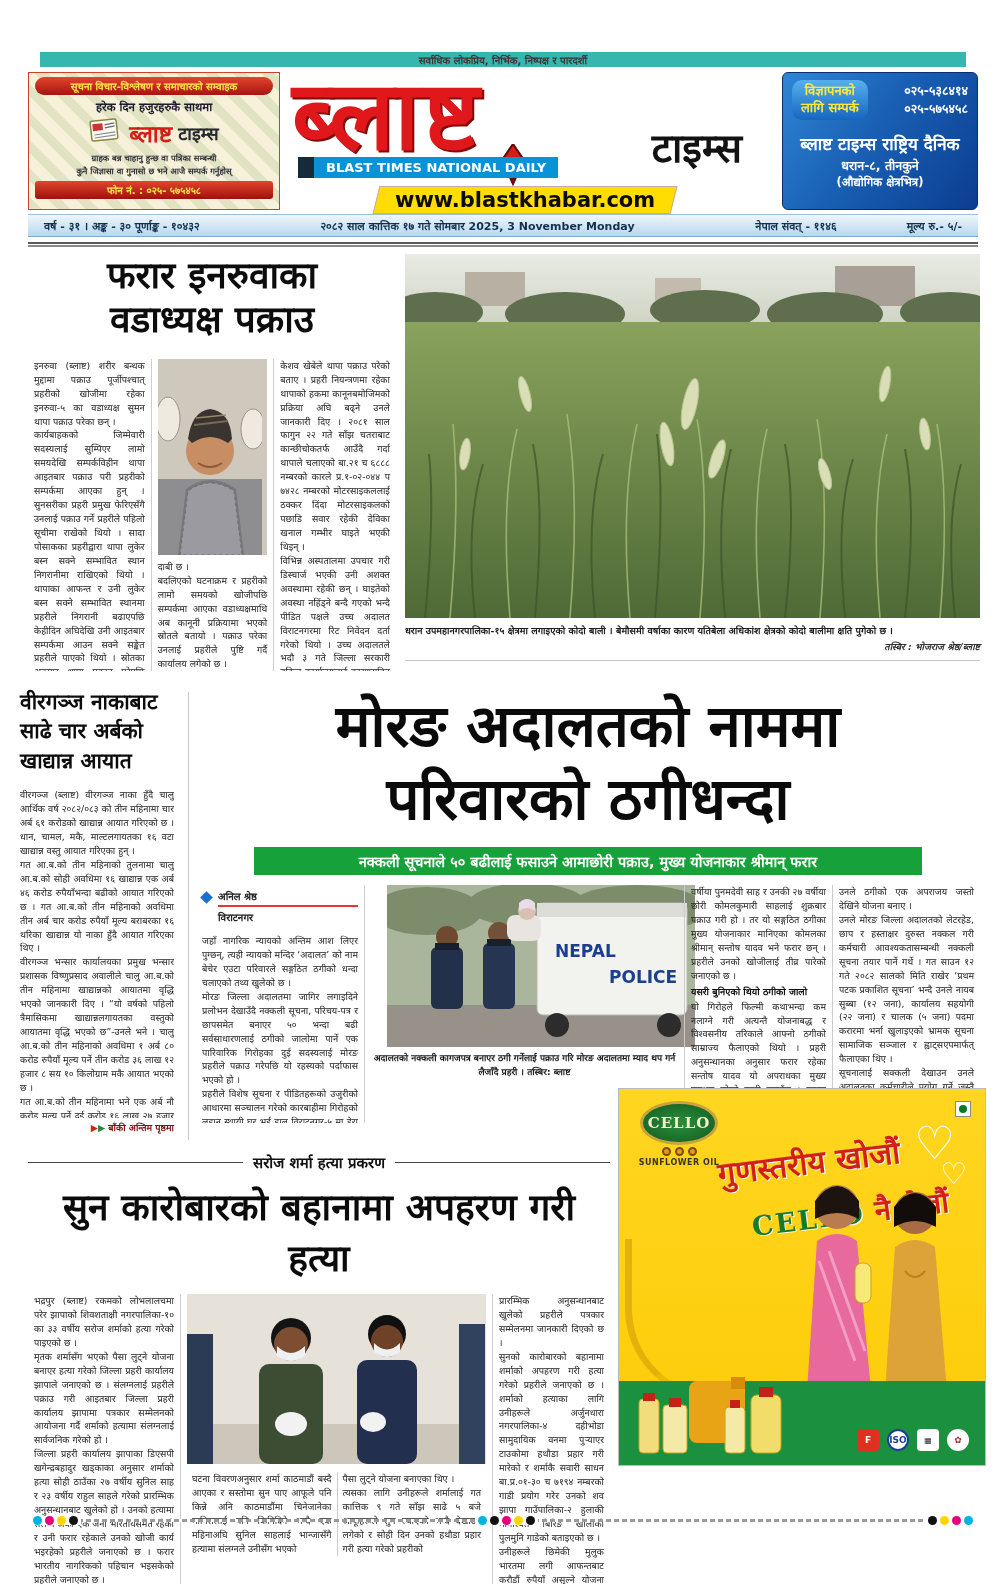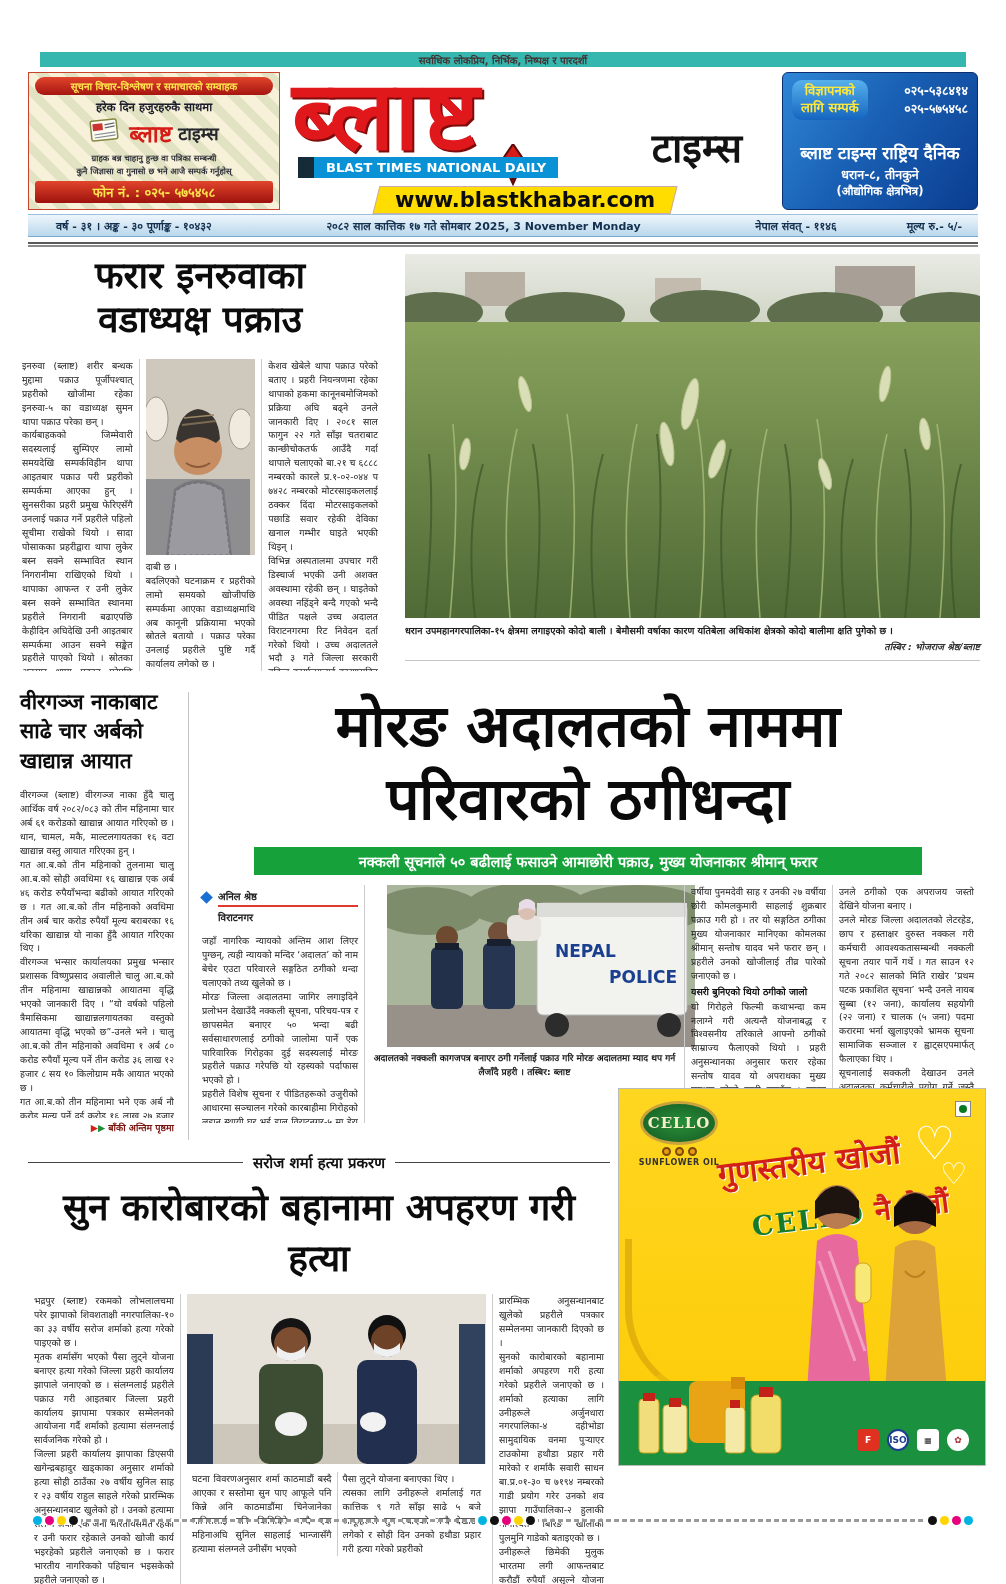--- a/index.html
+++ b/index.html
@@ -20,60 +20,60 @@
     background:repeating-linear-gradient(45deg, rgba(170,190,140,.28) 0 9px, transparent 9px 20px); }
   .promo-inner { position:relative; }
   .promo-banner-top { background:linear-gradient(#e2452c,#a51510); color:#ffe44c;
     font-size:10px; font-weight:bold; border-radius:9px; padding:2px 3px; }
   .promo-withyou { color:#1c1c2c; font-weight:bold; font-size:11.5px; margin-top:4px; }
   .promo-brand-row { display:flex; align-items:center; justify-content:center; gap:6px; margin-top:2px; }
   .promo-brand-red { color:#d51c16; font-size:23px; font-weight:bold; }
   .promo-brand-black { color:#26262e; font-size:18px; font-weight:bold; }
   .promo-note { font-size:8.3px; color:#30303a; font-weight:bold; margin-top:2px; }
   .promo-phone { background:linear-gradient(#e2452c,#9d120d); color:#ffe44c; font-weight:bold;
-    font-size:13px; border-radius:3px; margin-top:5px; padding:2px 0; }
+    font-size:10px; border-radius:3px; margin-top:5px; padding:2px 0; }
 
   .logo-center { flex:1; position:relative; }
   .logo-nepali { position:absolute; left:12px; top:-26px; font-size:96px; font-weight:bold;
     color:#e0171b; text-shadow:2px 2px 0 #7e0c0c, -1px -1px 0 #fff; letter-spacing:4px; }
   .logo-sub { position:absolute; right:40px; bottom:36px; font-size:40px; font-weight:bold; color:#121212; }
   .pen-nib { position:absolute; left:218px; bottom:20px; }
   .logo-ribbon-blue { position:absolute; left:18px; bottom:32px; background:#0a92d6; color:#fff;
     font-weight:bold; font-size:13px; padding:3px 12px; border-left:16px solid #152b38; }
   .logo-ribbon-yellow { position:absolute; left:96px; bottom:-4px; background:#ffdd00;
     transform:skewX(-14deg); padding:1px 18px; border:1px solid #caa; }
   .logo-ribbon-yellow span { display:inline-block; transform:skewX(14deg); font-size:21px; font-weight:bold; color:#0c0c0c; }
 
   .adbox { width:196px; height:138px; background:linear-gradient(125deg,#2f86d6 0%,#1960b4 45%,#0b3d91 100%);
     border-radius:6px; color:#fff; padding:7px 9px; position:relative; border:1px solid #0a2f6e; }
   .adbox-pill { background:linear-gradient(#57b0ec,#1565c0); border-radius:10px; display:inline-block;
     padding:3px 9px; color:#ffe83c; font-weight:bold; font-size:13px; line-height:1.3; text-align:center; }
   .adbox-phones { position:absolute; right:9px; top:9px; text-align:right; font-weight:bold;
     font-size:12.5px; line-height:1.45; color:#fff; }
-  .adbox-daily { text-align:center; font-size:17px; font-weight:bold; margin-top:21px; }
+  .adbox-daily { text-align:center; font-size:17px; font-weight:bold; margin-top:12px; }
   .adbox-addr1 { text-align:center; font-size:12.5px; font-weight:bold; margin-top:2px; }
   .adbox-addr2 { text-align:center; font-size:11.5px; font-weight:bold; }
 
   
   .datebar { position:absolute; top:214px; left:28px; right:28px; height:23px;
     background:linear-gradient(#eef6fc,#b9d7ec); border-top:1px solid #9cc0dc; border-bottom:1px solid #7da9cc;
     display:flex; align-items:center; font-size:11px; font-weight:bold; color:#13304f; }
-  .d-left { margin-left:28px; } .d-center { flex:1; text-align:center; }
+  .d-left { margin-left:16px; } .d-center { flex:1; text-align:center; }
   .d-right1 { margin-right:70px; } .d-right2 { margin-right:16px; }
   .rule-double { position:absolute; top:242px; left:28px; right:28px; height:5px;
     border-top:2px solid #5a5a5a; border-bottom:2px solid #8a8a8a; }
 
   
   .bodytext { font-size:9.3px; line-height:1.5; text-align:justify; color:#1d1d1d; white-space:pre-line; }
   .continued { color:#7c1510; font-weight:bold; font-size:9.3px; text-align:right; margin-top:3px; }
   .arrow-red { color:#d42018; } .arrow-green { color:#1d8c36; }
   .hairline { background:#c5c5c5; position:absolute; }
 
   
-  .art1 { position:absolute; top:254px; left:16px; width:368px; }
+  .art1 { position:absolute; top:254px; left:28px; width:368px; }
   .art1-headline { font-size:37px; line-height:1.2; font-weight:bold; color:#0c0c0c; text-align:center; }
   .art1-cols { display:flex; margin-top:16px; height:312px; overflow:hidden; }
   .art1-col { width:33.33%; padding:0 6px; }
   .art1-col + .art1-col { border-left:1px solid #ccc; }
   .portrait-frame { width:100%; height:196px; background:#cfc8bc; margin-bottom:5px; }
 
   
   .field-photo { position:absolute; top:254px; left:405px; width:575px; height:364px; background:#7f985a; }
   .field-cap { position:absolute; top:624px; left:405px; width:575px; font-size:9.5px; color:#1d1d1d; font-weight:bold; }
   .field-credit { position:absolute; top:640px; left:405px; width:575px; text-align:right;

